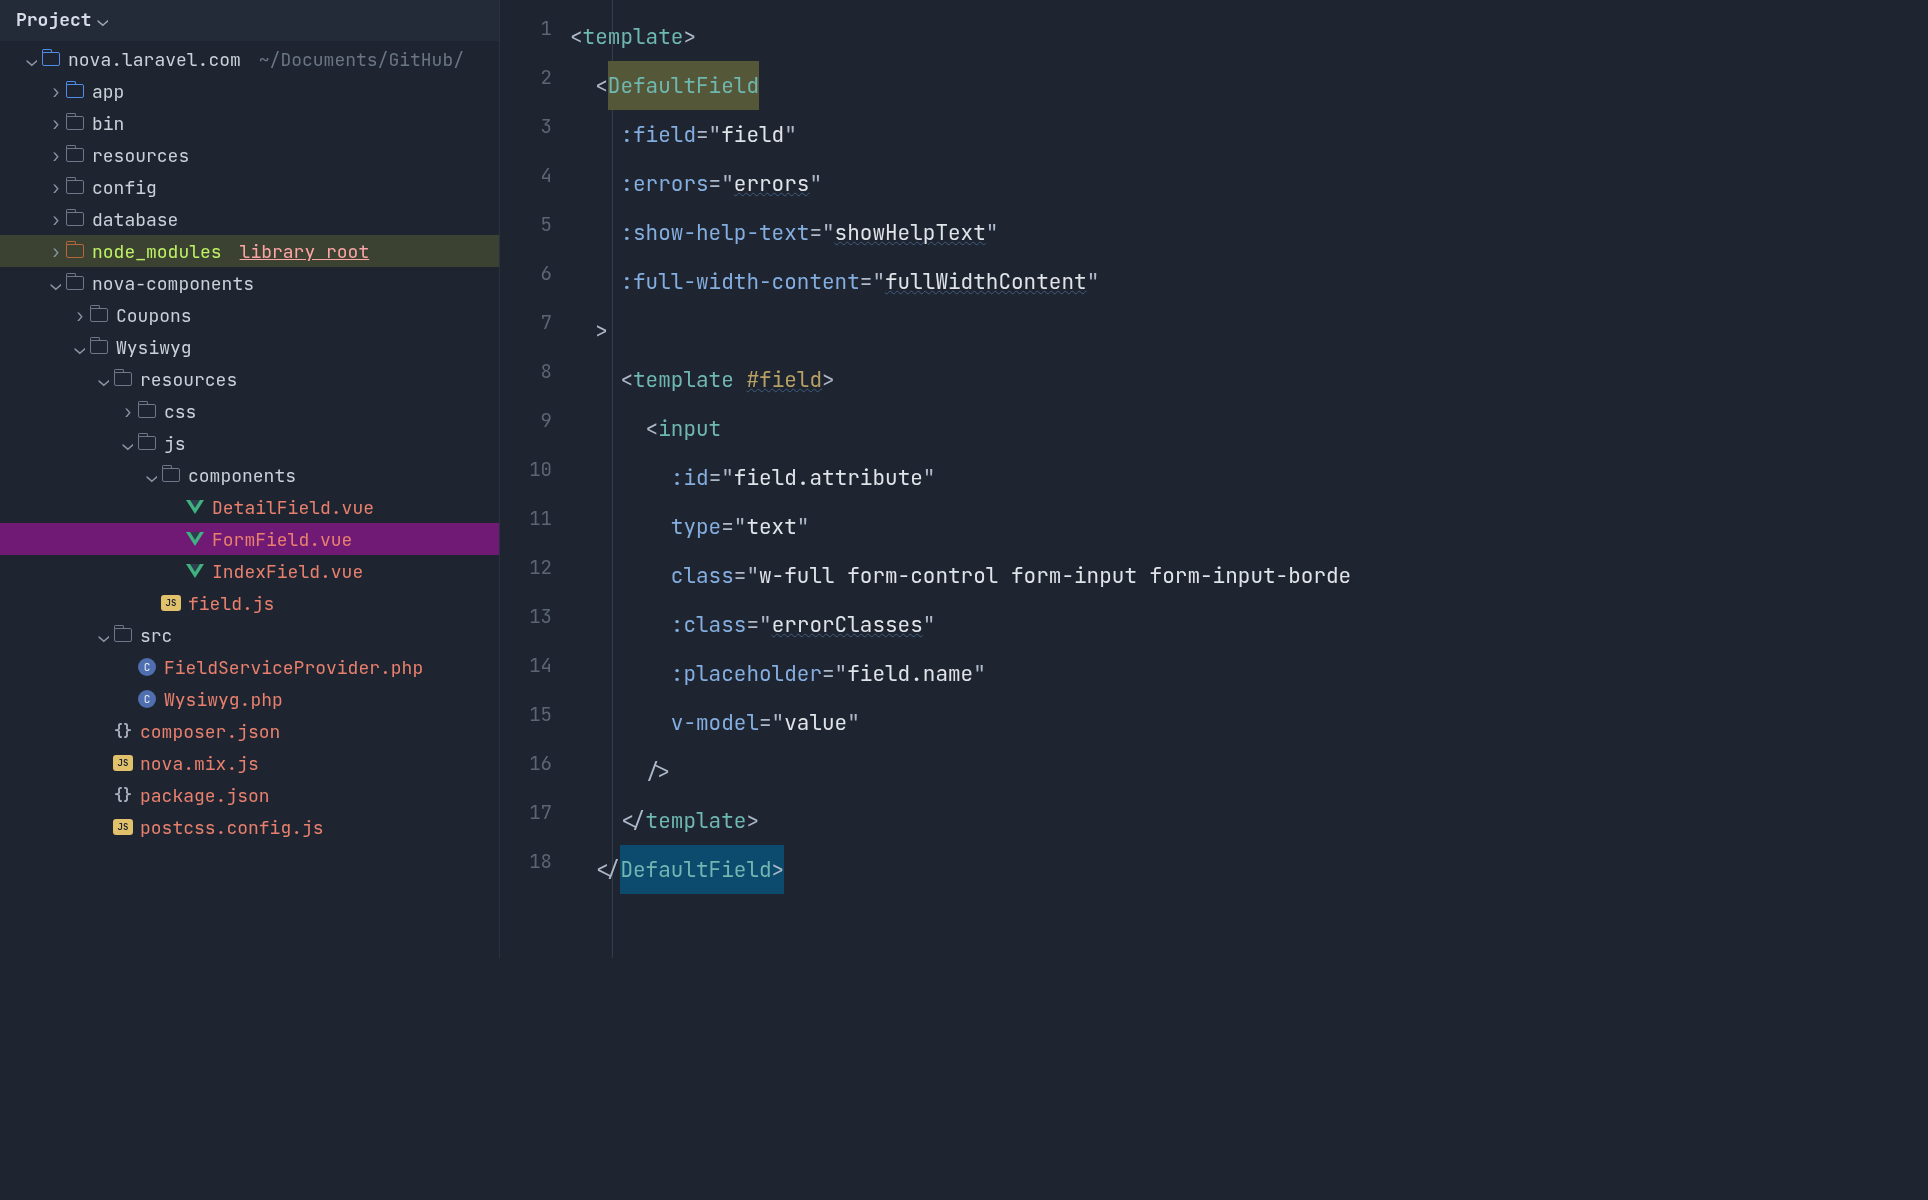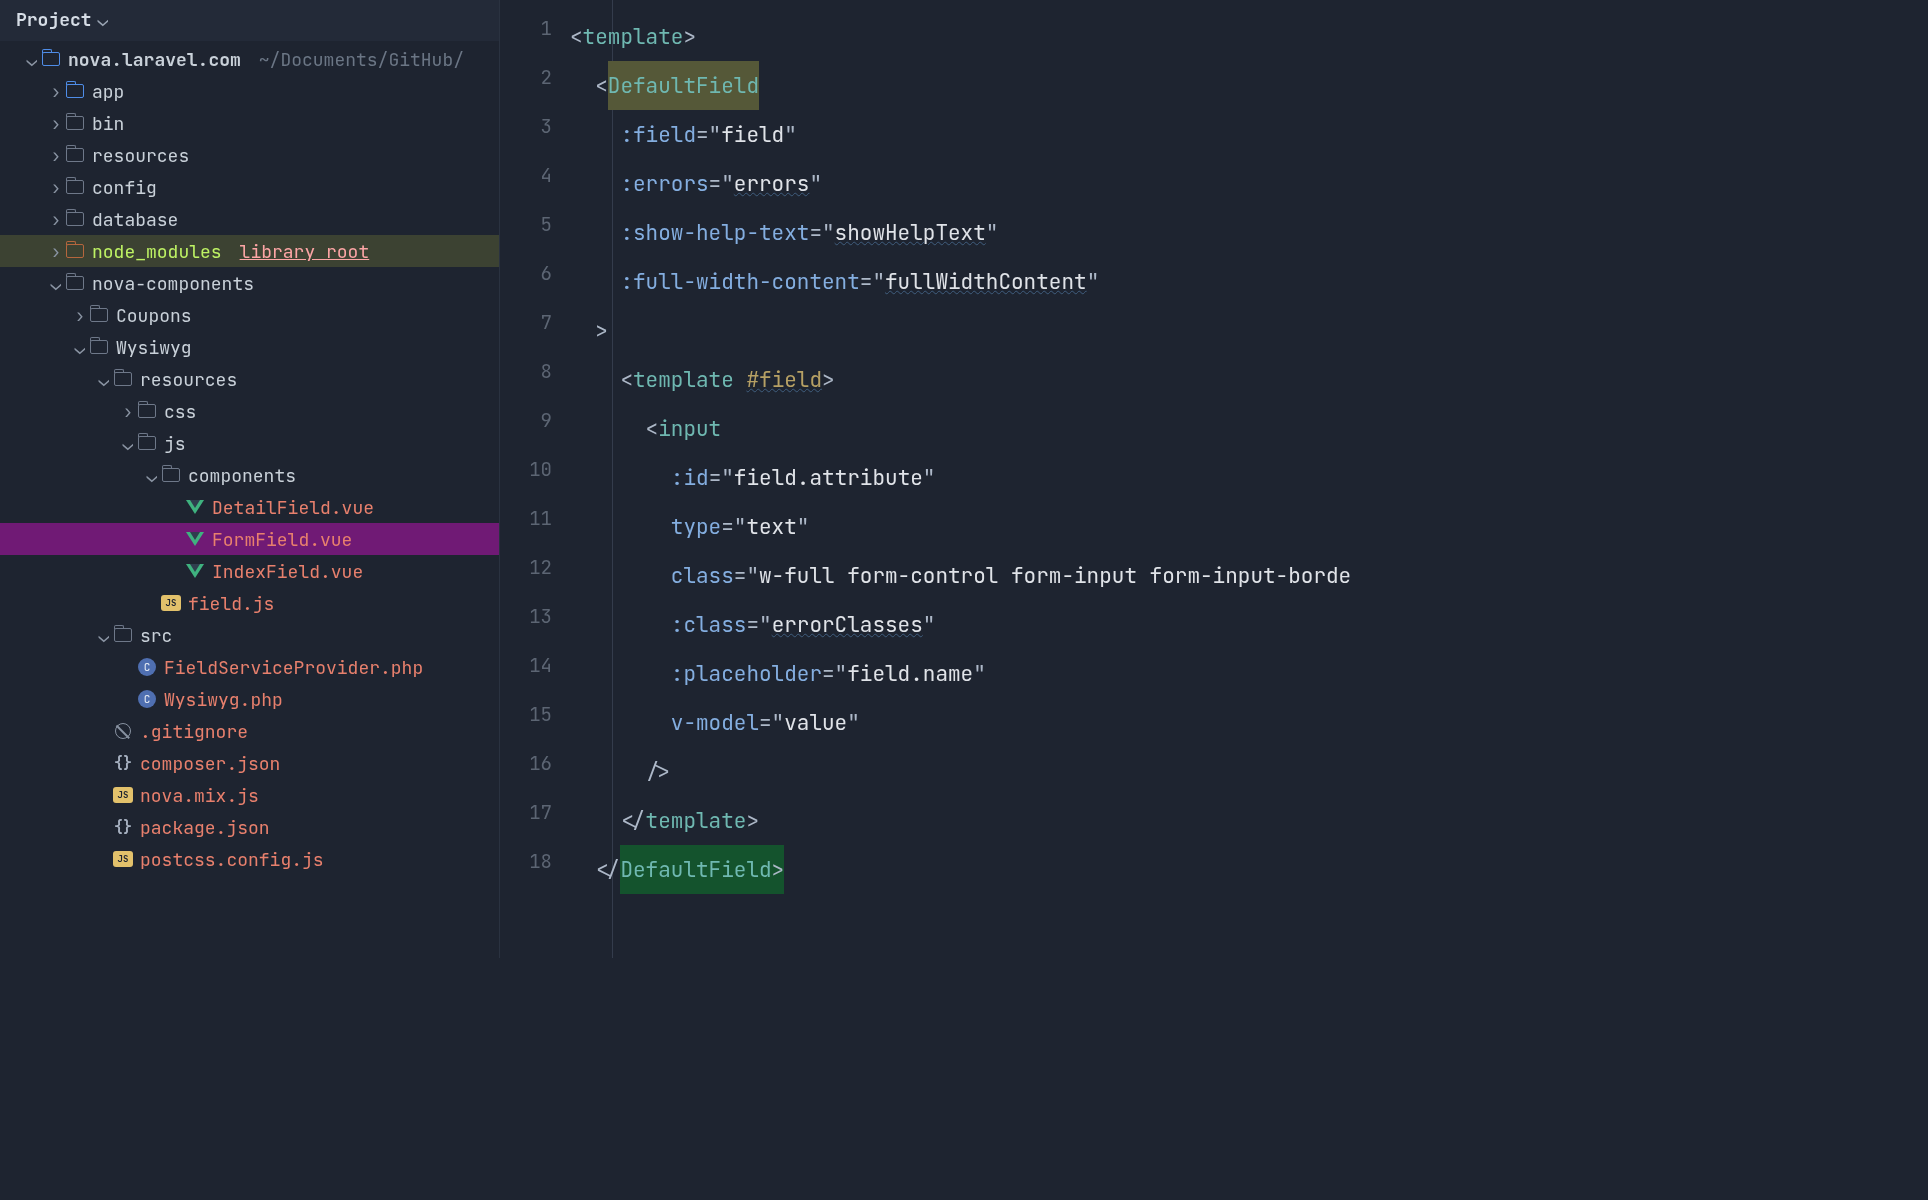--- a/index.html
+++ b/index.html
@@ -87,21 +87,21 @@
 .tree-row.library .label { color: #bef264; }
 .tree-row.library .hint  { color: #fca5a5; text-decoration: underline; }
 
 .tree-row.selected {
   background: #701a75;
   text-align: center;
 }
 
 .tree-row .label.accent-file { color: #e8806d; }
 
-.bold { font-weight: 700; }
+.bold { font-weight: 400; }
 
 
 .fld {
   width: 18px; height: 14px;
   border: 1.5px solid #6e7889;
   border-radius: 2px;
   position: relative;
   display: inline-block;
 }
 .fld::before {
@@ -222,21 +222,21 @@
 .gl1 { left: 42px; }
 
 .t-punct   { color: #adb8c8; }
 .t-tag     { color: #6fb8b1; }
 .t-attr    { color: #84aee0; }
 .t-str     { color: #e0e3e8; }
 .t-slot    { color: #b6a064; }
 .t-under   { text-decoration: underline wavy #3f5d7d; text-decoration-thickness: 1px; }
 
 .hl-start { display:inline-block; background:#555838; }
-.hl-end   { display:inline-block; background:#14532d; }
+.hl-end   { display:inline-block; background:#0c4a6e; }
 
 </style>
 </head>
 <body>
 
 <div class="app">
 
   <aside class="sidebar">
 
     <div class="sidebar-header">
@@ -491,31 +491,20 @@
           <span class="indent"></span>
           <span class="indent"></span>
           <span class="indent"></span>
         <span class="toggle"></span>
         <span class="icon">
             <span class="badge-c">C</span>
           </span>
         <span class="label accent-file">Wysiwyg.php</span>
       </div>
 
-      <div class="tree-row">
-        <span class="indent"></span>
-          <span class="indent"></span>
-          <span class="indent"></span>
-          <span class="indent"></span>
-        <span class="toggle"></span>
-        <span class="icon">
-            <span class="badge-ban"></span>
-          </span>
-        <span class="label accent-file">.gitignore</span>
-      </div>
 
       <div class="tree-row">
         <span class="indent"></span>
           <span class="indent"></span>
           <span class="indent"></span>
           <span class="indent"></span>
         <span class="toggle"></span>
         <span class="icon">
             <span class="badge-braces">{}</span>
           </span>

